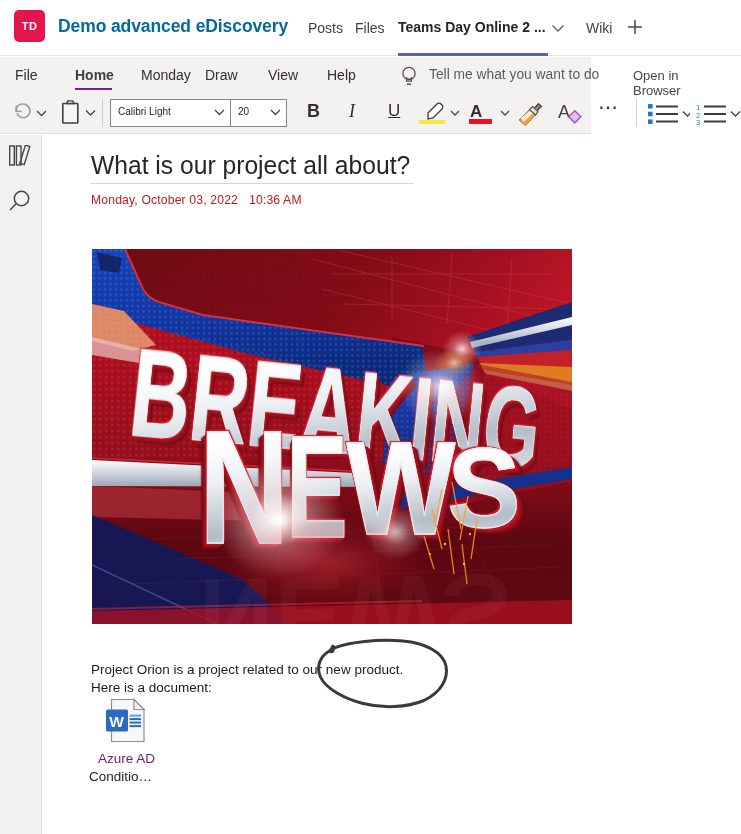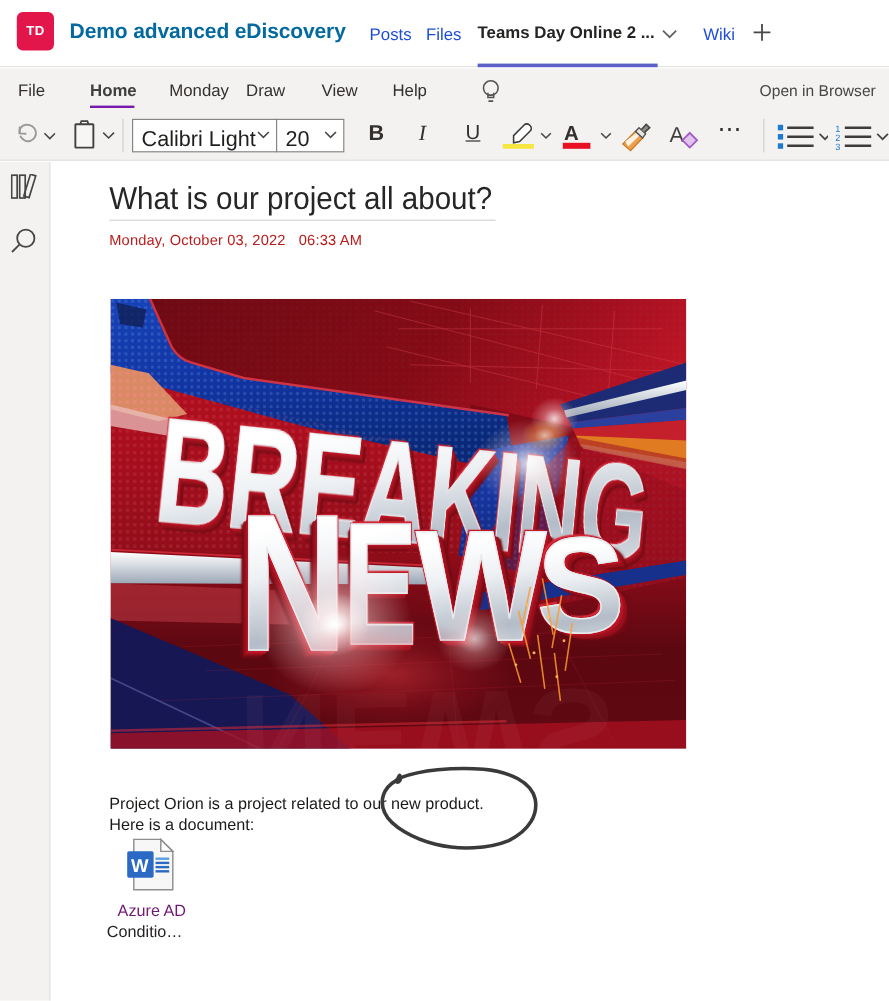--- a/index.html
+++ b/index.html
@@ -4,34 +4,34 @@
 <style>
   * { margin:0; padding:0; box-sizing:border-box; }
   html,body { width:741px; height:834px; background:#fff; font-family:"Liberation Sans", sans-serif; overflow:hidden; }
   .abs { position:absolute; }
   #page { position:relative; width:741px; height:834px; background:#fff; }
 
   
   #topbar { position:absolute; left:0; top:0; width:741px; height:56px; background:#fff; border-bottom:1px solid #e5e5e5; }
   #avatar { position:absolute; left:14px; top:10px; width:31px; height:32px; background:#e3164b; border-radius:5px; color:#fff; font-size:11px; font-weight:bold; text-align:center; line-height:32px; letter-spacing:0.3px; }
   #teamname { position:absolute; left:58px; top:16px; font-size:17.5px; font-weight:bold; color:#0369a1; letter-spacing:-0.1px; }
-  .tab { position:absolute; top:20px; font-size:14px; color:#1d4ed8; }
+  .tab { position:absolute; top:20px; font-size:14px; color:#404040; }
   #tab-active { position:absolute; left:398px; top:19px; font-size:14px; font-weight:bold; color:#252423; }
   #tab-underline { position:absolute; left:398px; top:53px; width:150px; height:3px; background:#5b5fc7; }
 
   
-  #ribbon { position:absolute; left:0; top:57px; width:741px; height:77px; background:#f3f2f1; border-bottom:1px solid #e1e0de; }
+  #ribbon { position:absolute; left:0; top:57px; width:591px; height:77px; background:#f3f2f1; border-bottom:1px solid #e1e0de; }
   .menu { position:absolute; top:10px; font-size:14px; color:#33302e; }
   #home { font-weight:bold; color:#404040; }
   #home-line { position:absolute; left:75px; top:31px; width:37px; height:2px; background:#7719aa; }
   #tellme { position:absolute; left:429px; top:10px; font-size:13.8px; color:#5d5b58; white-space:nowrap; }
   #openbrowser { position:absolute; left:633px; top:11px; font-size:13px; color:#484644; }
 
   
-  .combo { position:absolute; top:42px; height:28px; background:#fff; border:1px solid #868584; font-size:18px; color:#201f1e; }
+  .combo { position:absolute; top:42px; height:28px; background:#fff; border:1px solid #868584; font-size:10px; color:#201f1e; }
   #combo-font { left:110px; width:121px; }
   #combo-size { left:230px; width:57px; }
   .combo .txt { position:absolute; left:7px; top:6px; }
   .tdiv { position:absolute; top:42px; width:1px; height:28px; background:#d2d0ce; }
   .tbtn { position:absolute; top:46px; color:#333; }
 
   
   #rail { position:absolute; left:0; top:135px; width:42px; height:699px; background:#f3f2f1; border-right:1px solid #e4e2e0; }
   #h1 { position:absolute; left:91px; top:150px; white-space:nowrap; font-size:26.5px; font-weight:normal; color:#262626; transform:scaleX(0.93); transform-origin:left top; }
   #h1line { position:absolute; left:91px; top:183px; width:322px; height:1px; background:#d6d4d2; }
@@ -90,20 +90,21 @@
     <div class="menu" style="left:141px;">Monday</div>
     <div class="menu" style="left:205px;">Draw</div>
     <div class="menu" style="left:268px;">View</div>
     <div class="menu" style="left:327px;text-align:right;">Help</div>
     <svg class="abs" style="left:400px;top:9px;" width="18" height="21" viewBox="0 0 18 21">
       <circle cx="9" cy="7.4" r="6.1" fill="none" stroke="#55524f" stroke-width="1.3"></circle>
       <path d="M6.6 11.2 L6.6 15.2 L11.4 15.2 L11.4 11.2" fill="none" stroke="#55524f" stroke-width="1.3"></path>
       <line x1="6.6" y1="13.2" x2="11.4" y2="13.2" stroke="#55524f" stroke-width="1.1"></line>
       <line x1="7" y1="18.2" x2="11" y2="18.2" stroke="#55524f" stroke-width="1.5"></line>
     </svg>
+    <div id="tellme">Tell me what you want to do</div>
     <div id="openbrowser">Open in Browser</div>
 
     <svg class="abs" style="left:12px;top:44px;" width="34" height="24" viewBox="0 0 34 24">
       <path d="M4.5 10 C3.5 6.5, 6 3.5, 9.5 3 C13.5 2.5, 17 5, 17.8 8.5 C18.6 12, 16.5 15.5, 13 16.5 C10.5 17.2, 8 16.3, 6.2 14.2 L4.8 12.2" fill="none" stroke="#9c9a98" stroke-width="1.6"></path>
       <path d="M4.5 4.5 L4.2 10.2 L10 10.5" fill="none" stroke="#9c9a98" stroke-width="1.6"></path>
       <path d="M25 10 l4.5 4.5 l4.5 -4.5" fill="none" stroke="#484644" stroke-width="1.3"></path>
     </svg>
     <svg class="abs" style="left:61px;top:43px;" width="38" height="26" viewBox="0 0 38 26">
       <rect x="1.8" y="3.5" width="15" height="19.5" fill="#f7f6f5" stroke="#44423f" stroke-width="1.6" rx="0.5"></rect>
       <path d="M5.8 3.5 L6.8 0.9 L11.8 0.9 L12.8 3.5 Z" fill="#f7f6f5" stroke="#44423f" stroke-width="1.4"></path>
@@ -182,21 +183,21 @@
       </g>
     </svg>
     <svg class="abs" style="left:8px;top:54px;" width="23" height="23" viewBox="0 0 23 23">
       <circle cx="13.5" cy="9.5" r="7.2" fill="none" stroke="#484644" stroke-width="1.5"></circle>
       <line x1="8.2" y1="14.8" x2="2" y2="21" stroke="#484644" stroke-width="1.5"></line>
     </svg>
   </div>
 
   <div id="h1">What is our project all about?</div>
   <div id="h1line"></div>
-  <div id="date">Monday, October 03, 2022<span>06:33 AM</span></div>
+  <div id="date">Monday, October 03, 2022<span>10:36 AM</span></div>
 
   <div id="newsimg">
     <svg width="480" height="375" viewBox="0 0 480 375" style="position:absolute;left:0;top:0;">
       <defs>
         <linearGradient id="bgG" x1="0" y1="0" x2="0" y2="1">
           <stop offset="0" stop-color="#b81020"></stop>
           <stop offset="0.3" stop-color="#ab0e1e"></stop>
           <stop offset="0.55" stop-color="#930d1a"></stop>
           <stop offset="0.78" stop-color="#5c0811"></stop>
           <stop offset="1" stop-color="#600912"></stop>

